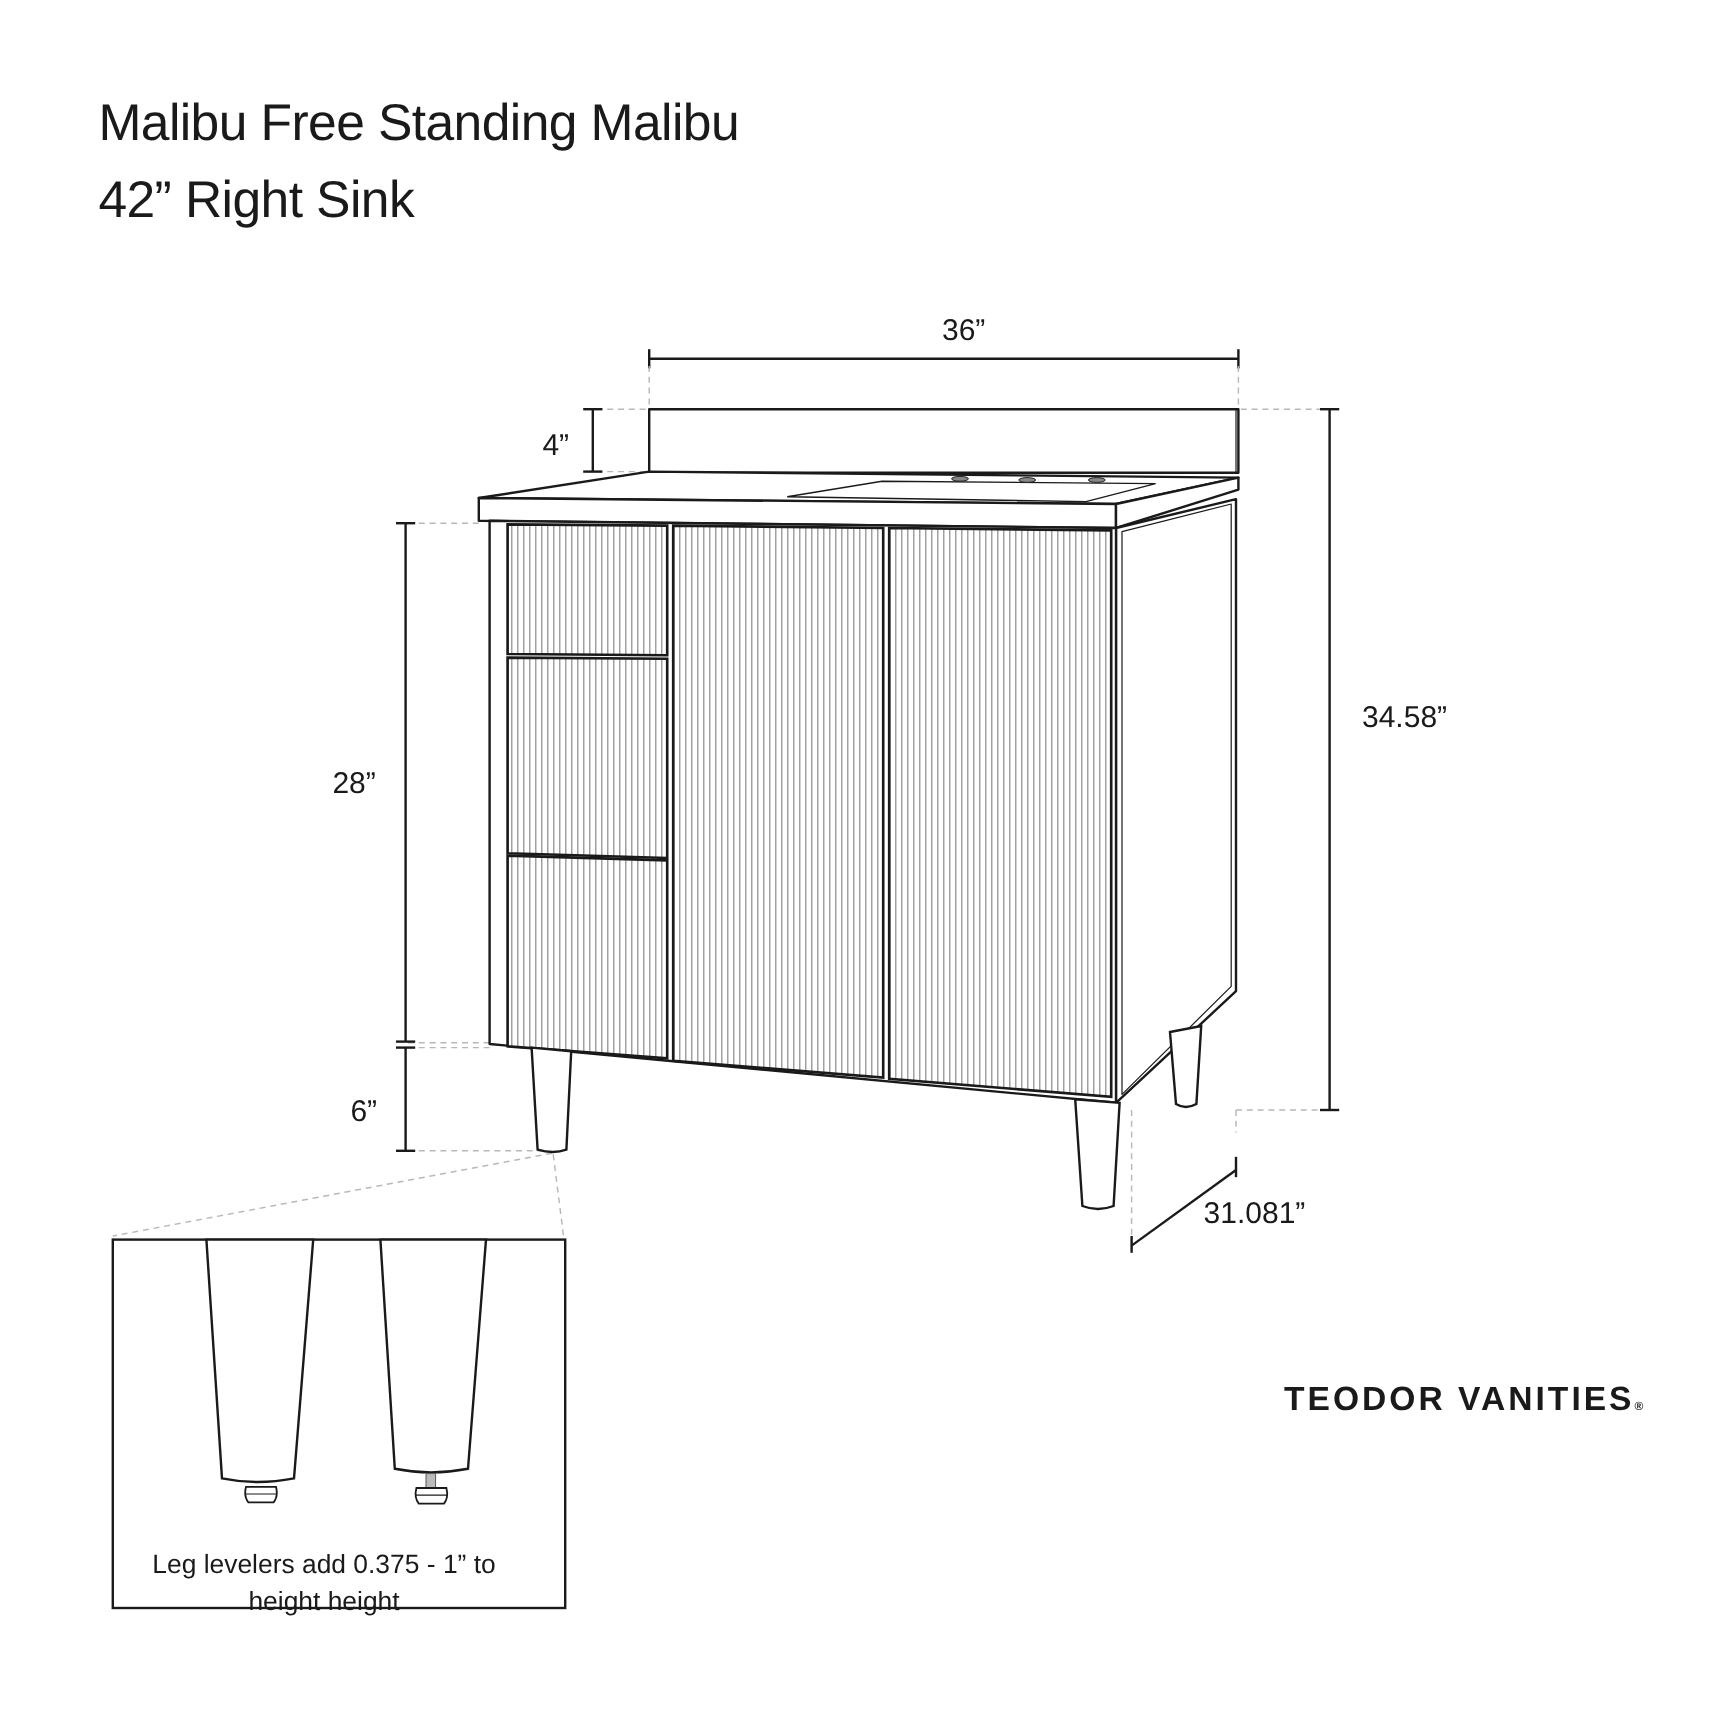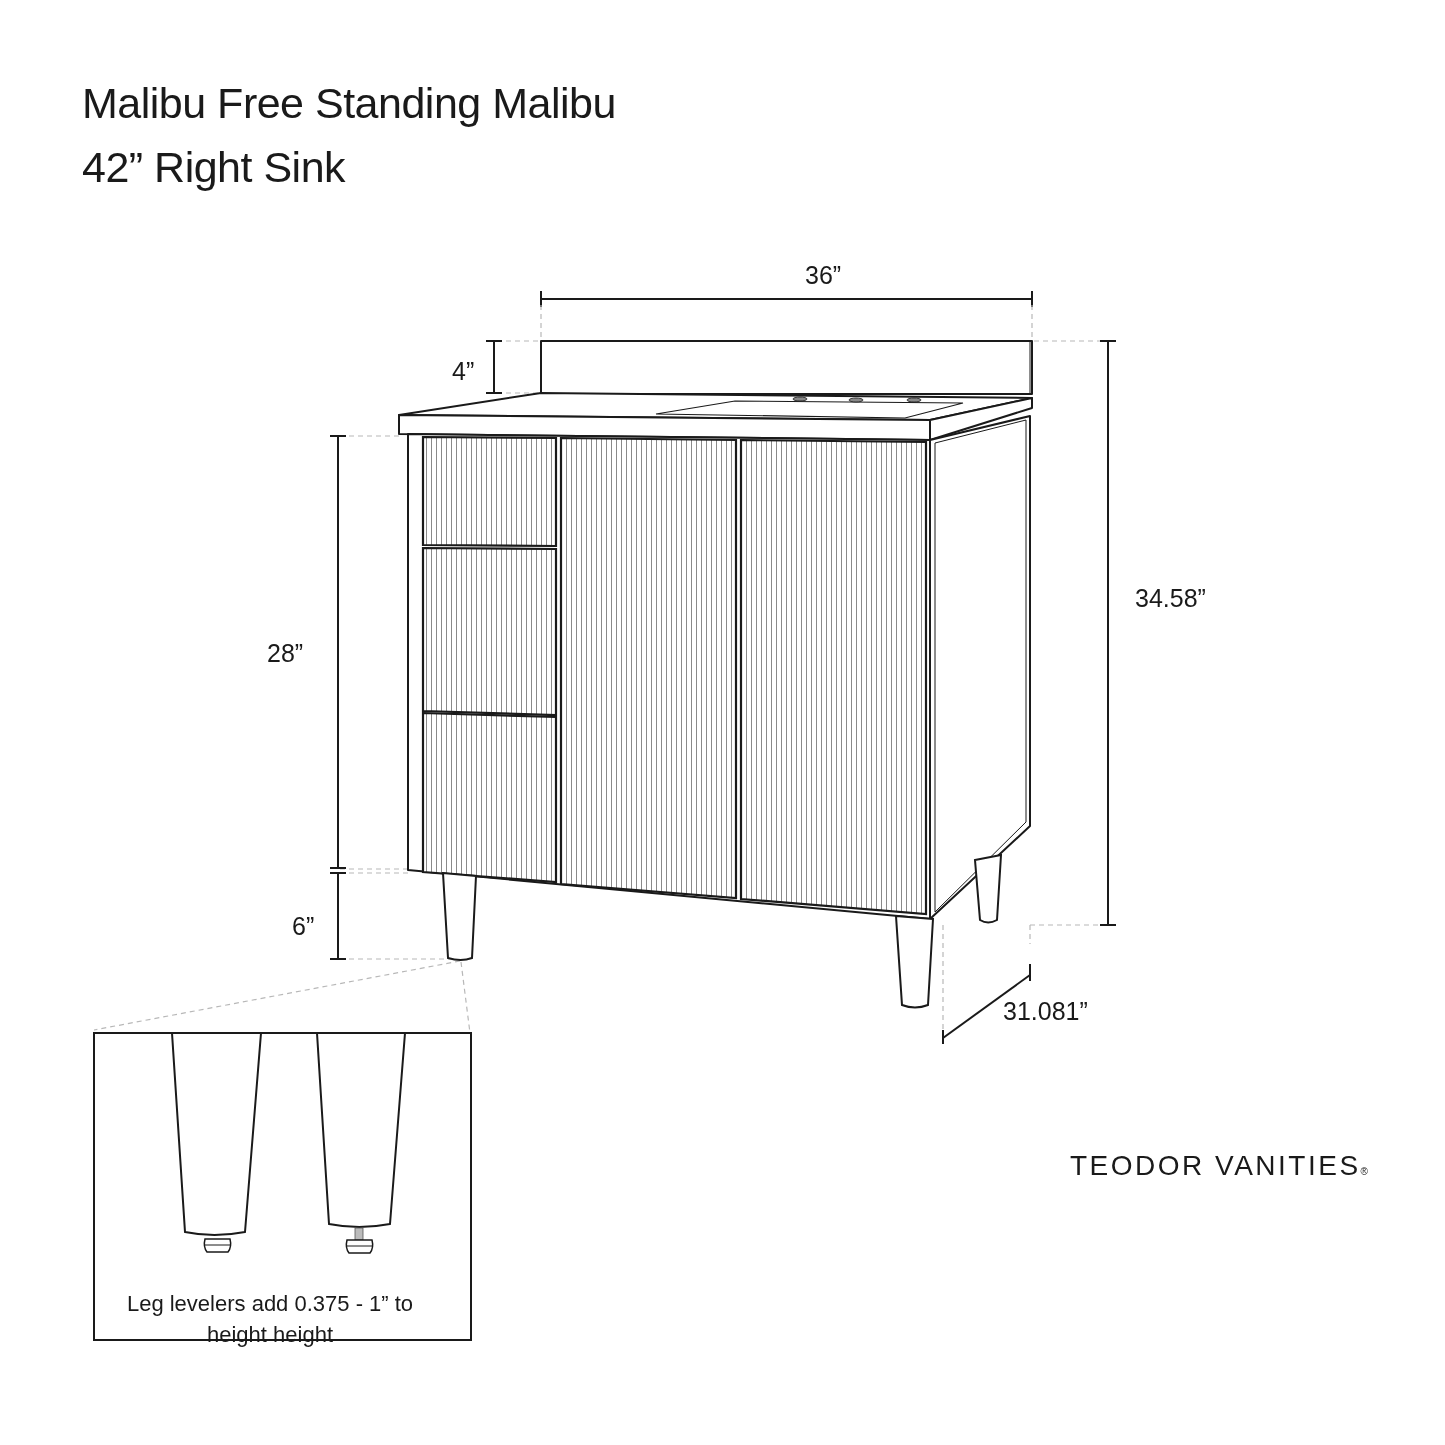--- a/index.html
+++ b/index.html
@@ -5,21 +5,21 @@
     html, body { margin: 0; padding: 0; background: #ffffff; }
     body { width: 1445px; height: 1445px; position: relative; overflow: hidden;
            font-family: "Liberation Sans", "DejaVu Sans", sans-serif; color: #1a1a1a; }
     .title { position: absolute; left: 82px; font-size: 43px; font-weight: normal; letter-spacing: -0.5px; line-height: 1; }
     .title.l1 { top: 82px; }
     .title.l2 { top: 146px; }
     svg.drawing { position: absolute; left: 0; top: 0; }
     .dim { position: absolute; font-size: 25px; line-height: 1; white-space: nowrap; }
     .note { position: absolute; left: 96px; top: 1288px; width: 348px; text-align: center;
             font-size: 22px; line-height: 31px; }
-    .brand { position: absolute; left: 1070px; top: 1150px; font-size: 28px; letter-spacing: 2.5px; font-weight: normal; }
+    .brand { position: absolute; left: 1070px; top: 1150px; font-size: 28px; letter-spacing: 2.5px; font-weight: bold; }
     .brand .reg { font-size: 10px; letter-spacing: 0; vertical-align: baseline; }
   </style>
 </head>
 <body>
 
 <div class="title l1">Malibu Free Standing Malibu</div>
 <div class="title l2">42” Right Sink</div>
 
 <svg class="drawing" width="1445" height="1445" viewBox="0 0 1445 1445" xmlns="http://www.w3.org/2000/svg">
   <defs>
@@ -134,23 +134,23 @@
     <path d="M205,1239 L230,1239 Q232,1247 228,1252 L207,1252 Q203,1247 205,1239 Z" fill="#ffffff" stroke="#1a1a1a" stroke-width="1.5"></path>
     <line x1="204" y1="1245" x2="231" y2="1245" stroke="#1a1a1a" stroke-width="1"></line>
 
     <path d="M317,1033 L405,1033 L390,1224 Q359,1230 329,1224 Z" fill="#ffffff" stroke="#1a1a1a" stroke-width="2"></path>
     <rect x="355" y="1228" width="8" height="12" fill="#bbbbbb" stroke="#555" stroke-width="0.8"></rect>
     <path d="M347,1240 L372,1240 Q374,1248 370,1253 L349,1253 Q345,1248 347,1240 Z" fill="#ffffff" stroke="#1a1a1a" stroke-width="1.5"></path>
     <line x1="346" y1="1246" x2="373" y2="1246" stroke="#1a1a1a" stroke-width="1"></line>
   </g>
 </svg>
 
-<div class="dim" style="left:785px; top:263px;margin-left:20px;">36”</div>
+<div class="dim" style="left:785px; top:263px;">36”</div>
 <div class="dim" style="left:452px; top:359px;">4”</div>
-<div class="dim" style="left:267px; top:641px;">28”</div>
+<div class="dim" style="left:277px; top:641px;">28”</div>
 <div class="dim" style="left:292px; top:914px;">6”</div>
 <div class="dim" style="left:1135px; top:586px;">34.58”</div>
 <div class="dim" style="left:1003px; top:999px;">31.081”</div>
 
 <div class="note">
   <div>Leg levelers add 0.375 - 1” to</div>
   <div>height height</div>
 </div>
 
 <div class="brand"><span>TEODOR VANITIES</span><span class="reg">®</span></div>

